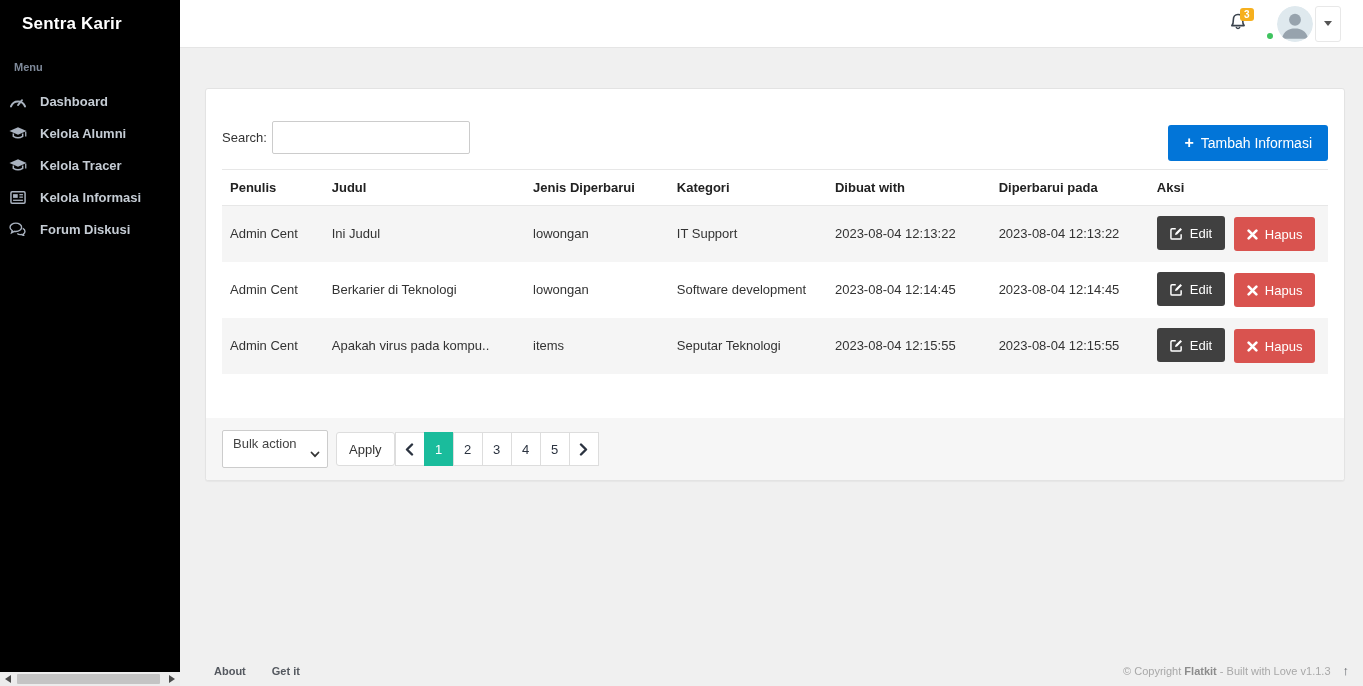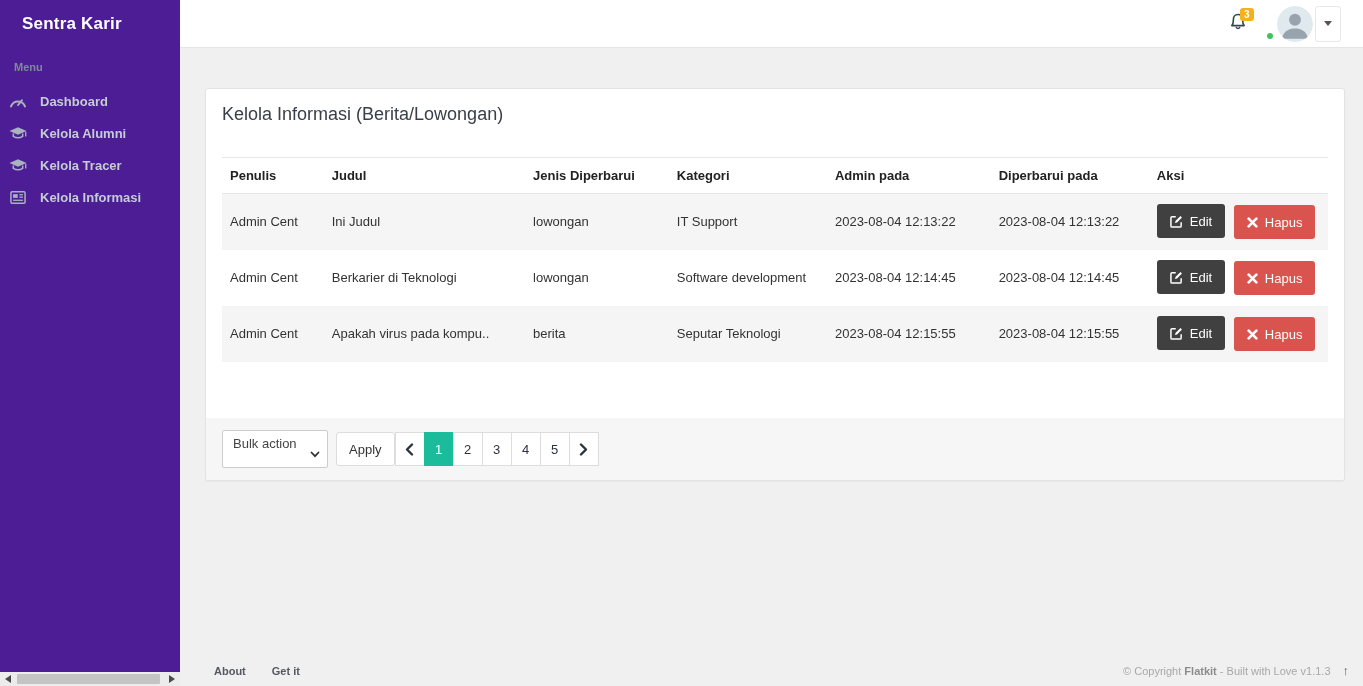--- a/index.html
+++ b/index.html
@@ -7,21 +7,21 @@
   body {
     font-family: "Liberation Sans", sans-serif;
     background:#f0f0f0;
     position:relative;
     font-size:13px;
     color:#333;
   }
   
   .sidebar {
     position:absolute; left:0; top:0; width:180px; height:672px;
-    background:#4c1d95; color:#c9cfd6;
+    background:#000000; color:#c9cfd6;
   }
   .brand {
     height:48px; display:flex; align-items:center; padding-left:22px;
     color:#ffffff; font-size:17px; font-weight:bold; letter-spacing:.2px;
   }
   .menu-label {
     margin:13px 0 12px 14px; font-size:11px; font-weight:bold; color:#7e8999;
   }
   .nav { margin-top:10px; }
   .nav-item {
@@ -94,21 +94,21 @@
     padding:0 8px; font-size:13px; font-family:"Liberation Sans",sans-serif; outline:none;
   }
   .btn-add {
     margin-left:auto; margin-top:12px; height:36px; padding:0 16px;
     background:#0275d8; color:#fff; border:none; border-radius:3px;
     font-size:14px; cursor:pointer; display:flex; align-items:center;
     font-family:"Liberation Sans",sans-serif;
   }
   .btn-add .plus { font-weight:bold; font-size:16px; margin-right:7px; line-height:1; }
 
-  table.info-table { width:calc(100% - 32px); margin:32px 16px 0 16px; border-collapse:collapse; }
+  table.info-table { width:calc(100% - 32px); margin:8px 16px 0 16px; border-collapse:collapse; }
   .info-table th {
     text-align:left; font-size:13px; font-weight:bold; color:#222;
     padding:10px 8px; border-top:1px solid #e7e7e7; border-bottom:1px solid #e7e7e7;
   }
   .info-table td {
     font-size:13px; color:#333; padding:8px; height:56px; vertical-align:middle;
   }
   .info-table tbody tr:nth-child(odd) { background:#f5f5f5; }
   .aksi-cell { white-space:nowrap; }
   .btn-edit, .btn-del {
@@ -205,20 +205,29 @@
             <rect x="0.9" y="0.9" width="15.2" height="12.2" rx="1.2" fill="none" stroke="currentColor" stroke-width="1.6"></rect>
             <rect x="3.2" y="3.4" width="5" height="4" fill="currentColor"></rect>
             <line x1="10" y1="4" x2="13.8" y2="4" stroke="currentColor" stroke-width="1.4"></line>
             <line x1="10" y1="6.6" x2="13.8" y2="6.6" stroke="currentColor" stroke-width="1.4"></line>
             <line x1="3.2" y1="10" x2="13.8" y2="10" stroke="currentColor" stroke-width="1.4"></line>
           </svg>
       </span>
       <span>Kelola Informasi</span>
     </div>
 
+    <div class="nav-item">
+      <span class="ico">
+        <svg width="17" height="14" viewBox="0 0 18 15">
+            <path d="M7.2,1.2 C3.8,1.2 1,3.2 1,5.7 C1,7.1 1.9,8.4 3.3,9.2 L2.6,11.6 L5.6,10 C6.1,10.1 6.6,10.2 7.2,10.2 C10.6,10.2 13.4,8.2 13.4,5.7 C13.4,3.2 10.6,1.2 7.2,1.2 Z" fill="none" stroke="currentColor" stroke-width="1.5"></path>
+            <path d="M14.6,6.9 C16.1,7.7 17,8.9 17,10.2 C17,11.3 16.3,12.3 15.2,13 L15.7,14.6 L13.4,13.4 C13,13.5 12.5,13.5 12.1,13.5 C10.8,13.5 9.6,13.1 8.8,12.4" fill="none" stroke="currentColor" stroke-width="1.5"></path>
+          </svg>
+      </span>
+      <span>Forum Diskusi</span>
+    </div>
 
   </div>
 </div>
 
 <div class="hscrollbar">
   <div class="hscroll-arrow left"></div>
   <div class="hscroll-thumb"></div>
   <div class="hscroll-arrow right"></div>
 </div>
 
@@ -241,40 +250,47 @@
         </svg>
     </div>
     <span class="presence"></span>
     <div class="caret-btn">
       <span class="caret-down"></span>
     </div>
   </div>
 </div>
 
 <div class="card">
-  <div class="card-title">Kelola Informasi (Berita/Lowongan)</div>
-
+
+  <div class="toolbar-row">
+    <span class="search-label">Search:</span>
+    <input class="search-input" type="text" style="">
+    <button class="btn-add">
+      <span class="plus">+</span>
+      <span>Tambah Informasi</span>
+    </button>
+  </div>
 
   <table class="info-table">
     <colgroup>
       <col style="width:9.2%">
         <col style="width:18.2%">
         <col style="width:13%">
         <col style="width:14.3%">
       <col style="width:14.8%">
         <col style="width:14.3%">
         <col style="width:16.2%">
     </colgroup>
     <thead>
       <tr>
         <th>Penulis</th>
         <th>Judul</th>
         <th>Jenis Diperbarui</th>
         <th>Kategori</th>
-        <th>Admin pada</th>
+        <th>Dibuat with</th>
         <th>Diperbarui pada</th>
         <th>Aksi</th>
       </tr>
     </thead>
     <tbody>
       <tr>
         <td>Admin Cent</td>
         <td>Ini Judul</td>
         <td>lowongan</td>
         <td>IT Support</td>
@@ -315,21 +331,21 @@
               <svg width="11" height="11" viewBox="0 0 10 10">
                 <path d="M1.5,1.5 L8.5,8.5 M8.5,1.5 L1.5,8.5" stroke="#fff" stroke-width="2.4" stroke-linecap="round"></path>
               </svg>
               <span>Hapus</span>
             </button>
         </td>
       </tr>
       <tr>
         <td>Admin Cent</td>
         <td>Apakah virus pada kompu..</td>
-        <td>berita</td>
+        <td>items</td>
         <td>Seputar Teknologi</td>
         <td>2023-08-04 12:15:55</td>
         <td>2023-08-04 12:15:55</td>
         <td class="aksi-cell">
           <button class="btn-edit">
               <svg width="13" height="13" viewBox="0 0 14 14">
                 <path d="M12,7.8 L12,11.8 A1.2,1.2 0 0 1 10.8,13 L2.2,13 A1.2,1.2 0 0 1 1,11.8 L1,3.2 A1.2,1.2 0 0 1 2.2,2 L6.2,2" fill="none" stroke="#fff" stroke-width="1.6"></path>
                 <path d="M5.4,8.6 L5.9,6.4 L11.2,1.1 L12.9,2.8 L7.6,8.1 Z" fill="#fff"></path>
               </svg>
               <span>Edit</span>

